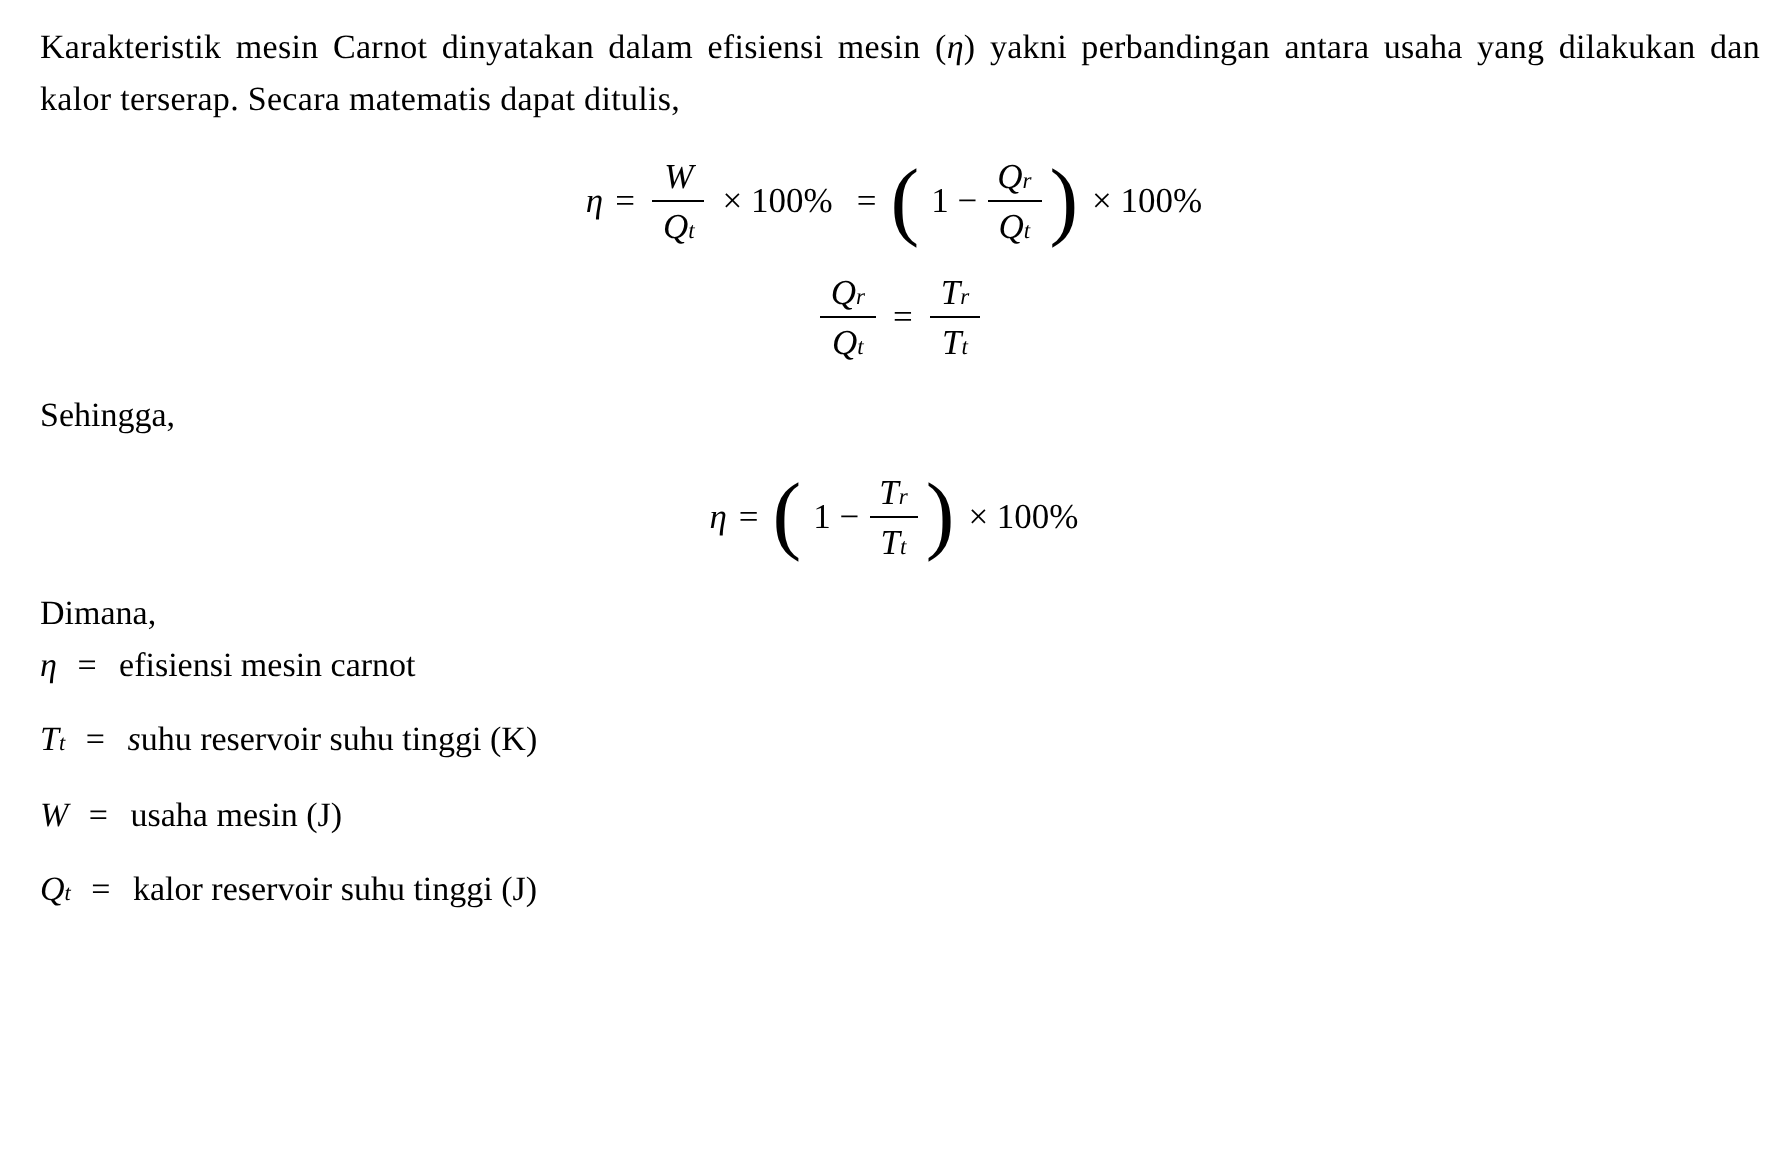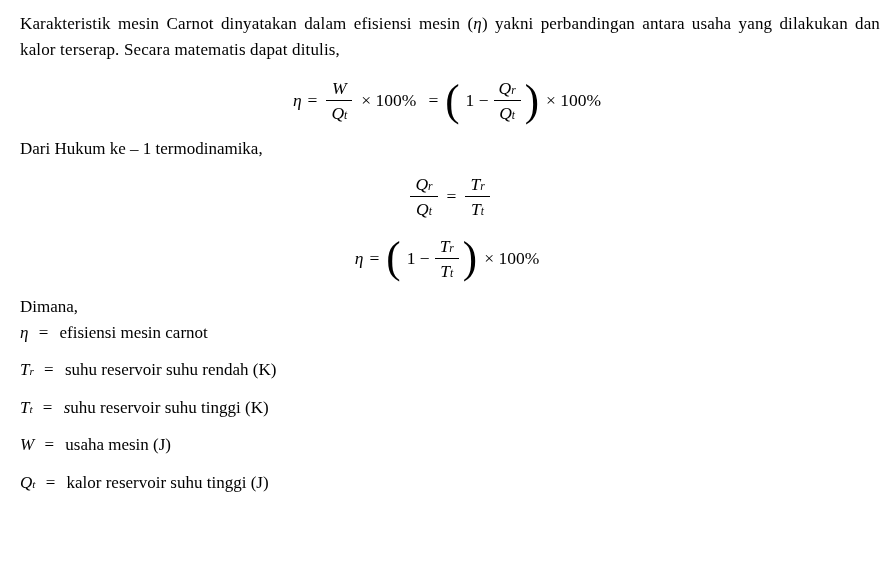--- a/index.html
+++ b/index.html
@@ -94,36 +94,36 @@
       <span class="op-tight">1 −</span>
       <span class="frac">
         <span class="num"><span class="var">Q</span><span class="ssub">r</span></span>
         <span class="den"><span class="var">Q</span><span class="ssub">t</span></span>
       </span>
       <span class="bigparen">)</span>
       <span class="op">× 100%</span>
     </span>
   </div>
 
-  <p class="label-line">Dari Hukum ke – 1 termodinamika,</p>
 
   <div class="equation-block eq2-block">
     <span class="eq">
       <span class="frac">
         <span class="num"><span class="var">Q</span><span class="ssub">r</span></span>
         <span class="den"><span class="var">Q</span><span class="ssub">t</span></span>
       </span>
       <span class="op">=</span>
       <span class="frac">
         <span class="num"><span class="var">T</span><span class="ssub">r</span></span>
         <span class="den"><span class="var">T</span><span class="ssub">t</span></span>
       </span>
     </span>
   </div>
 
+  <p class="label-line">Sehingga,</p>
 
   <div class="equation-block eq3-block">
     <span class="eq">
       <span class="var">η</span>
       <span class="op">=</span>
       <span class="bigparen">(</span>
       <span class="op-tight">1 −</span>
       <span class="frac">
         <span class="num"><span class="var">T</span><span class="ssub">r</span></span>
         <span class="den"><span class="var">T</span><span class="ssub">t</span></span>
@@ -136,25 +136,20 @@
   <p class="label-line">Dimana,</p>
 
   <div class="definitions">
 
     <div class="def-row">
       <span class="sym"><span>η</span><span class="ssub"></span></span>
       <span class="def-eq">=</span>
       <span class="desc"><span class="lead-italic"></span><span>efisiensi mesin carnot</span></span>
     </div>
 
-    <div class="def-row">
-      <span class="sym"><span>T</span><span class="ssub">r</span></span>
-      <span class="def-eq">=</span>
-      <span class="desc"><span class="lead-italic"></span><span>suhu reservoir suhu rendah (K)</span></span>
-    </div>
 
     <div class="def-row">
       <span class="sym"><span>T</span><span class="ssub">t</span></span>
       <span class="def-eq">=</span>
       <span class="desc"><span class="lead-italic">s</span><span>uhu reservoir suhu tinggi (K)</span></span>
     </div>
 
     <div class="def-row">
       <span class="sym"><span>W</span><span class="ssub"></span></span>
       <span class="def-eq">=</span>

